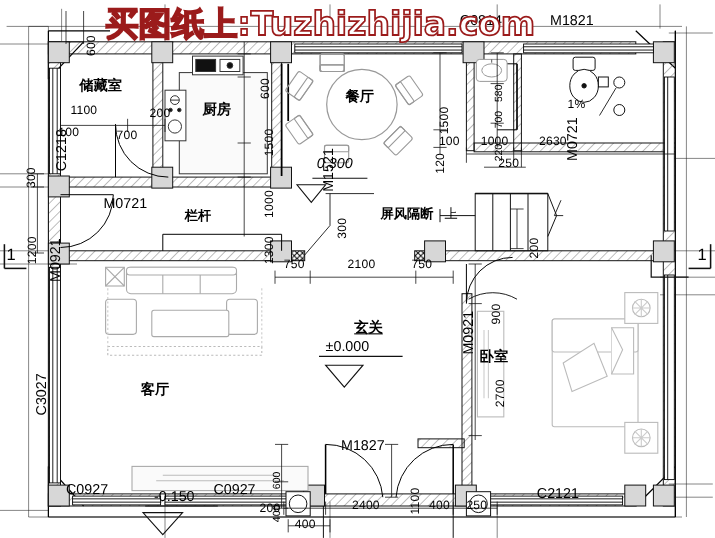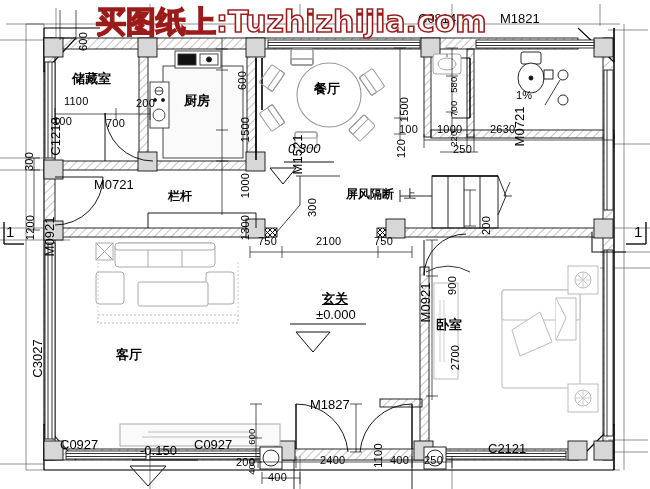--- a/index.html
+++ b/index.html
@@ -433,28 +433,28 @@
       <path d="M646,222 L646,244"></path>
       <path d="M626,244 L646,244"></path>
       <path d="M592,232 L592,252 L626,252" stroke-width="1.1"></path>
     </g>
 
   </svg>
 
   <div class="lbl room" style="left:72px;top:72px;">储藏室</div>
   <div class="lbl room" style="left:184px;top:94px;">厨房</div>
   <div class="lbl room" style="left:314px;top:82px;text-align:right;">餐厅</div>
-  <div class="lbl room" style="left:116px;top:348px;">客厅</div>
+  <div class="lbl room" style="left:128px;top:348px;">客厅</div>
   <div class="lbl room" style="left:322px;top:292px;text-decoration:underline;">玄关</div>
   <div class="lbl room" style="left:436px;top:318px;">卧室</div>
   <div class="lbl room" style="left:168px;top:190px;font-size:12px;">栏杆</div>
   <div class="lbl room" style="left:330px;top:188px;font-size:12px;margin-left:16px;">屏风隔断</div>
 
   <div class="lbl elev" style="left:288px;top:142px;font-style:italic;">0.300</div>
-  <div class="lbl elev" style="left:296px;top:308px;margin-left:20px;">±0.000</div>
+  <div class="lbl elev" style="left:296px;top:308px;">±0.000</div>
   <div class="lbl elev" style="left:140px;top:444px;">-0.150</div>
 
   <div class="lbl code" style="left:94px;top:178px;">M0721</div>
   <div class="lbl code" style="left:418px;top:12px;">C0814</div>
   <div class="lbl code" style="left:500px;top:12px;">M1821</div>
   <div class="lbl code" style="left:310px;top:398px;">M1827</div>
   <div class="lbl code" style="left:60px;top:438px;">C0927</div>
   <div class="lbl code" style="left:194px;top:438px;">C0927</div>
   <div class="lbl code" style="left:488px;top:442px;">C2121</div>
 

